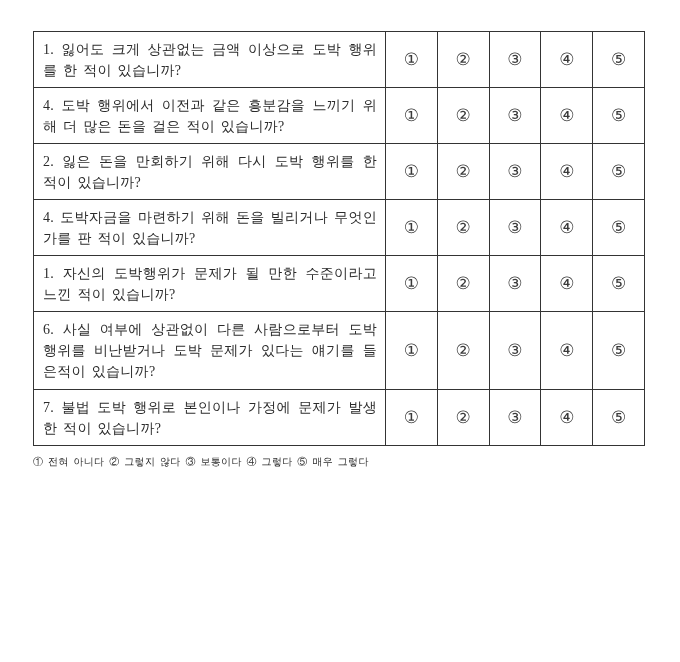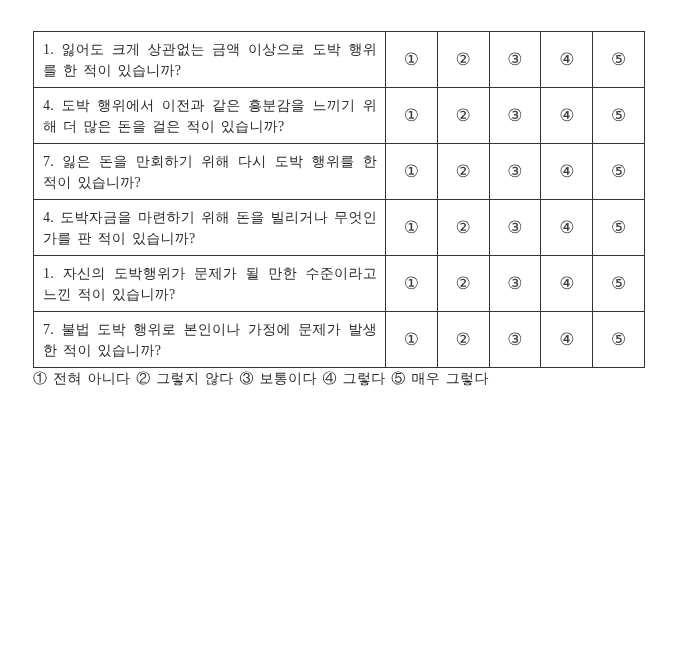--- a/index.html
+++ b/index.html
@@ -42,21 +42,22 @@
     letter-spacing: 0.3px;
   }
   td.opt {
     text-align: center;
     vertical-align: middle;
     font-size: 17px;
     color: #3a3a3a;
   }
   .legend {
     width: 611px;
-    font-size: 14px;
+    margin-top: 5px;
+    font-size: 10px;
     line-height: 22px;
     letter-spacing: 0.3px;
     word-spacing: 2px;
     color: #2b2b2b;
     white-space: nowrap;
   }
 </style>
 </head>
 <body>
 
@@ -81,21 +82,21 @@
       </tr>
       <tr class="r2">
         <td class="q">4. 도박 행위에서 이전과 같은 흥분감을 느끼기 위해 더 많은 돈을 걸은 적이 있습니까?</td>
         <td class="opt">①</td>
         <td class="opt">②</td>
         <td class="opt">③</td>
         <td class="opt">④</td>
         <td class="opt">⑤</td>
       </tr>
       <tr class="r2">
-        <td class="q">7. 잃은 돈을 만회하기 위해 다시 도박 행위를 한 적이 있습니까?</td>
+        <td class="q">2. 잃은 돈을 만회하기 위해 다시 도박 행위를 한 적이 있습니까?</td>
         <td class="opt">①</td>
         <td class="opt">②</td>
         <td class="opt">③</td>
         <td class="opt">④</td>
         <td class="opt">⑤</td>
       </tr>
       <tr class="r2">
         <td class="q">4. 도박자금을 마련하기 위해 돈을 빌리거나 무엇인가를 판 적이 있습니까?</td>
         <td class="opt">①</td>
         <td class="opt">②</td>
@@ -104,20 +105,28 @@
         <td class="opt">⑤</td>
       </tr>
       <tr class="r2">
         <td class="q">1. 자신의 도박행위가 문제가 될 만한 수준이라고 느낀 적이 있습니까?</td>
         <td class="opt">①</td>
         <td class="opt">②</td>
         <td class="opt">③</td>
         <td class="opt">④</td>
         <td class="opt">⑤</td>
       </tr>
+      <tr class="r3">
+        <td class="q">6. 사실 여부에 상관없이 다른 사람으로부터 도박 행위를 비난받거나 도박 문제가 있다는 얘기를 들은적이 있습니까?</td>
+        <td class="opt">①</td>
+        <td class="opt">②</td>
+        <td class="opt">③</td>
+        <td class="opt">④</td>
+        <td class="opt">⑤</td>
+      </tr>
       <tr class="r2">
         <td class="q">7. 불법 도박 행위로 본인이나 가정에 문제가 발생한 적이 있습니까?</td>
         <td class="opt">①</td>
         <td class="opt">②</td>
         <td class="opt">③</td>
         <td class="opt">④</td>
         <td class="opt">⑤</td>
       </tr>
     </tbody>
   </table>

